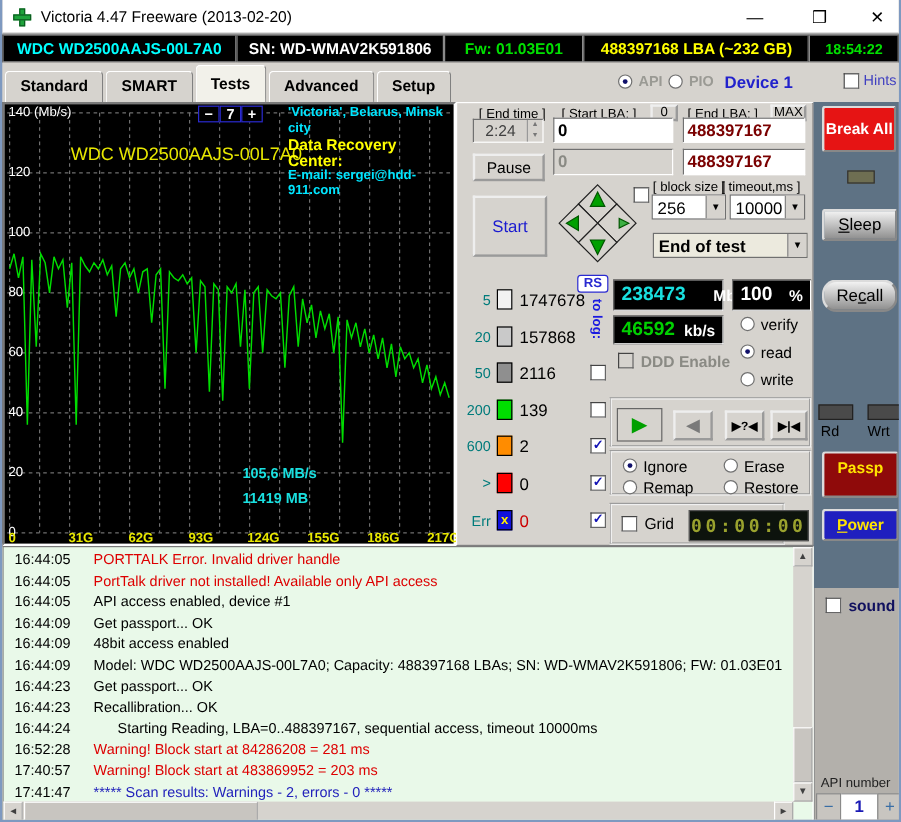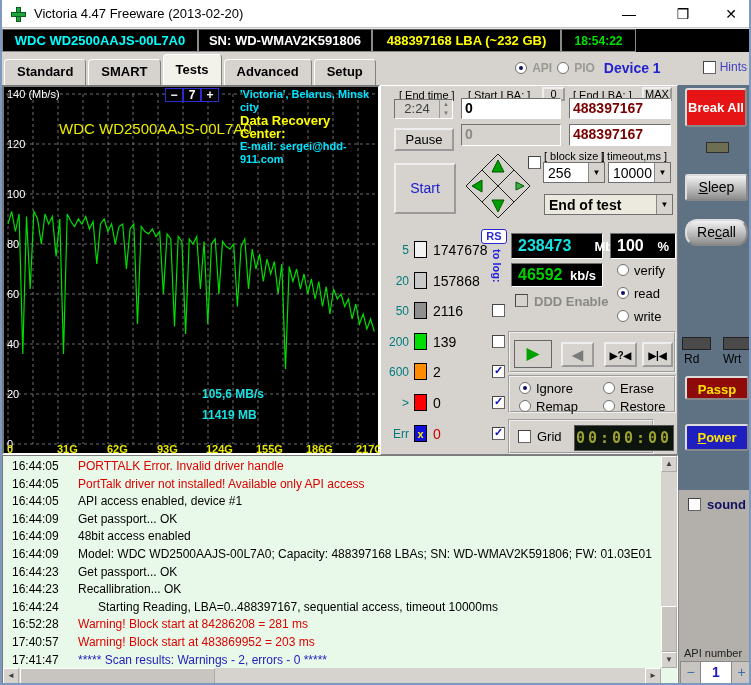--- a/index.html
+++ b/index.html
@@ -73,24 +73,24 @@
   .rlabel{font-size:13px;color:#000;}
   
   #led-timer{background:#0d130d;border:1px solid #555;color:#9aa22e;font-family:"DejaVu Sans Mono",monospace;
              font-weight:bold;font-size:15px;letter-spacing:3px;display:flex;align-items:center;justify-content:center;}
   
   #rightcol{position:absolute;left:676px;top:85px;width:75px;height:405px;background:#5e7284;}
   .bigbtn{position:absolute;border:2px outset #dcdcdc;border-radius:3px;text-align:center;font-weight:bold;font-size:13px;}
   #break-all{left:7px;top:3px;width:62px;height:39px;background:#e61414;color:#fff;line-height:35px;}
   #break-led{left:28px;top:57px;width:23px;height:11px;background:#6e6e52;border:1px solid #2f2f2f;}
   #sleep-btn,#recall-btn{left:7px;width:63px;height:27px;background:linear-gradient(#f2f2f2,#8f8f8f);color:#000;line-height:23px;font-weight:normal;font-size:14px;}
-  #sleep-btn{top:89px;} #recall-btn{top:134px;border-radius:12px;}
+  #sleep-btn{top:89px;} #recall-btn{top:148px;border-radius:12px;}
   .minled{position:absolute;width:29px;height:13px;background:#4a4a4a;border:1px solid #222;}
   .ledlabel{position:absolute;color:#000;font-size:12px;}
-  #passp-btn{left:7px;top:291px;width:64px;height:24px;background:#8f0a0a;color:#ffe400;line-height:23px;}
+  #passp-btn{left:7px;top:291px;width:64px;height:39px;background:#8f0a0a;color:#ffe400;line-height:23px;}
   #power-btn{left:7px;top:339px;width:64px;height:27px;background:#1f1fbf;color:#ffe400;line-height:23px;}
   
   #bottomright{position:absolute;left:676px;top:490px;width:75px;height:195px;background:#b3b0ab;border-left:1px solid #8a8a8a;}
   #sound-label{color:#10105e;font-weight:bold;font-size:13px;}
   #api-number-label{position:absolute;left:5px;top:157px;font-size:11px;color:#222;}
   #api-spinner{position:absolute;left:1px;top:171px;display:flex;height:23px;}
   .spin-btn{width:21px;background:#c8c5c0;border:1px solid #8a8a8a;color:#3a6ea5;font-size:14px;text-align:center;line-height:20px;}
   #api-value{width:30px;background:#fff;border-top:1px solid #8a8a8a;border-bottom:1px solid #8a8a8a;
              color:#1a1ab5;font-weight:bold;font-size:14px;text-align:center;line-height:21px;}
   
@@ -117,20 +117,21 @@
       </div>
     <div id="title-text">Victoria 4.47  Freeware (2013-02-20)</div>
     <div id="btn-min" class="wbtn">—</div>
     <div id="btn-max" class="wbtn">❒</div>
     <div id="btn-close" class="wbtn">✕</div>
   </div>
 
   <div id="infobar">
     <div id="seg-model" class="iseg">WDC WD2500AAJS-00L7A0</div>
     <div id="seg-sn" class="iseg">SN: WD-WMAV2K591806</div>
+    <div id="seg-fw" class="iseg">Fw: 01.03E01</div>
     <div id="seg-lba" class="iseg">488397168 LBA (~232 GB)</div>
     <div id="seg-time" class="iseg">18:54:22</div>
   </div>
 
   <div id="tabbar">
     <div class="tab">Standard</div>
     <div class="tab">SMART</div>
     <div class="tab active">Tests</div>
     <div class="tab">Advanced</div>
     <div class="tab">Setup</div>

